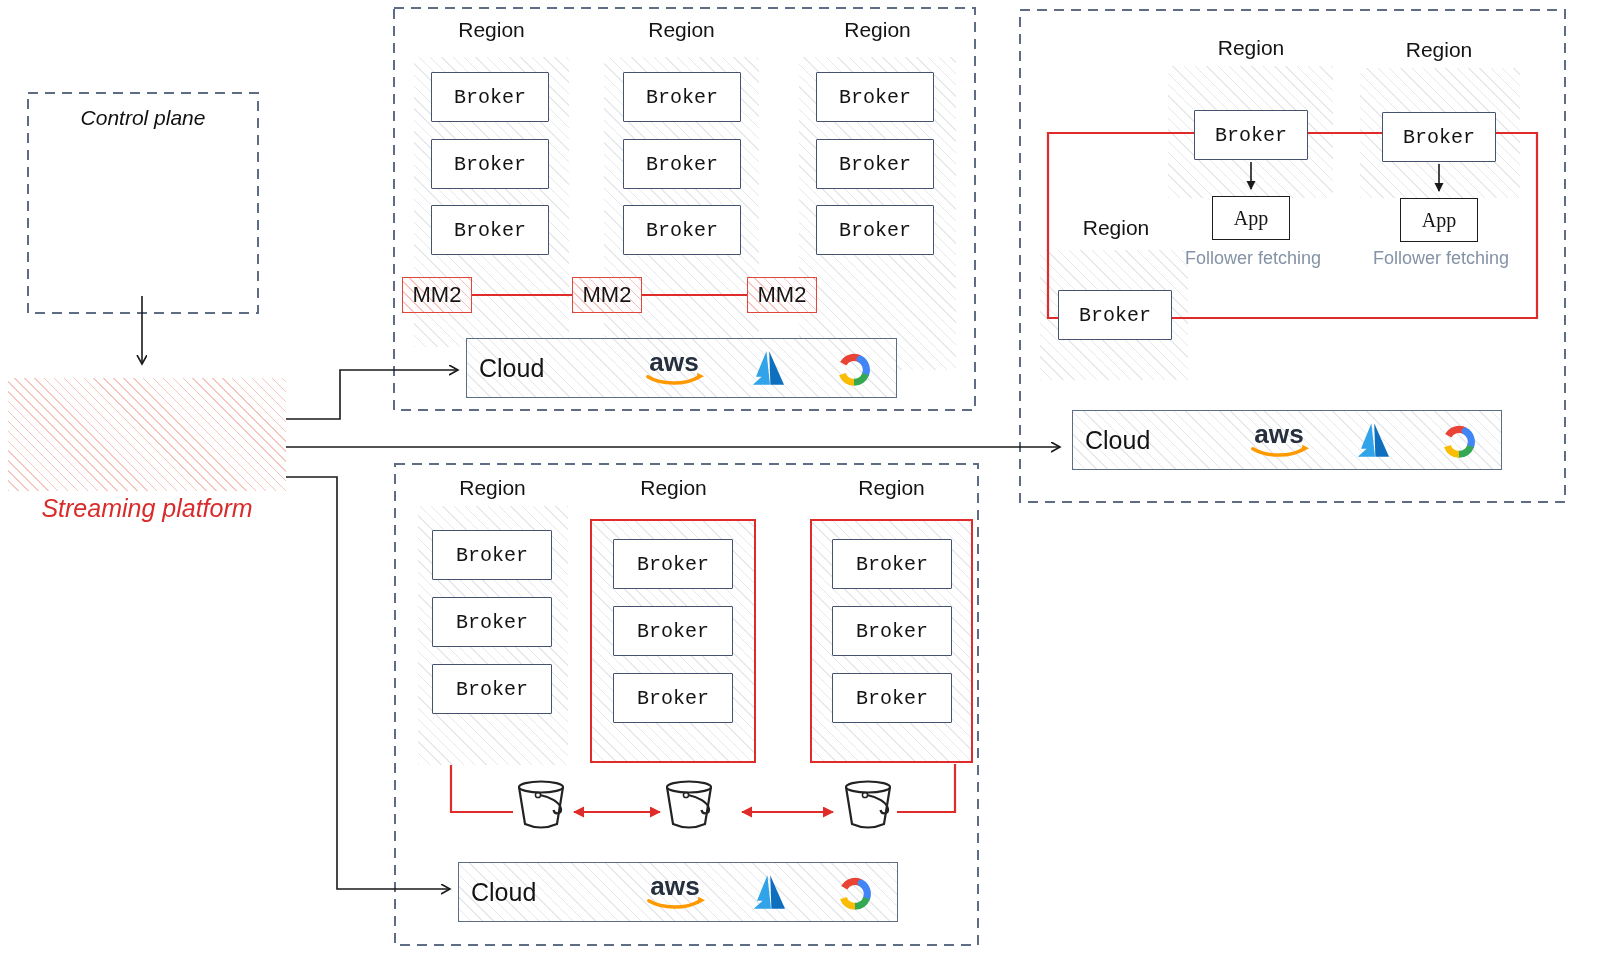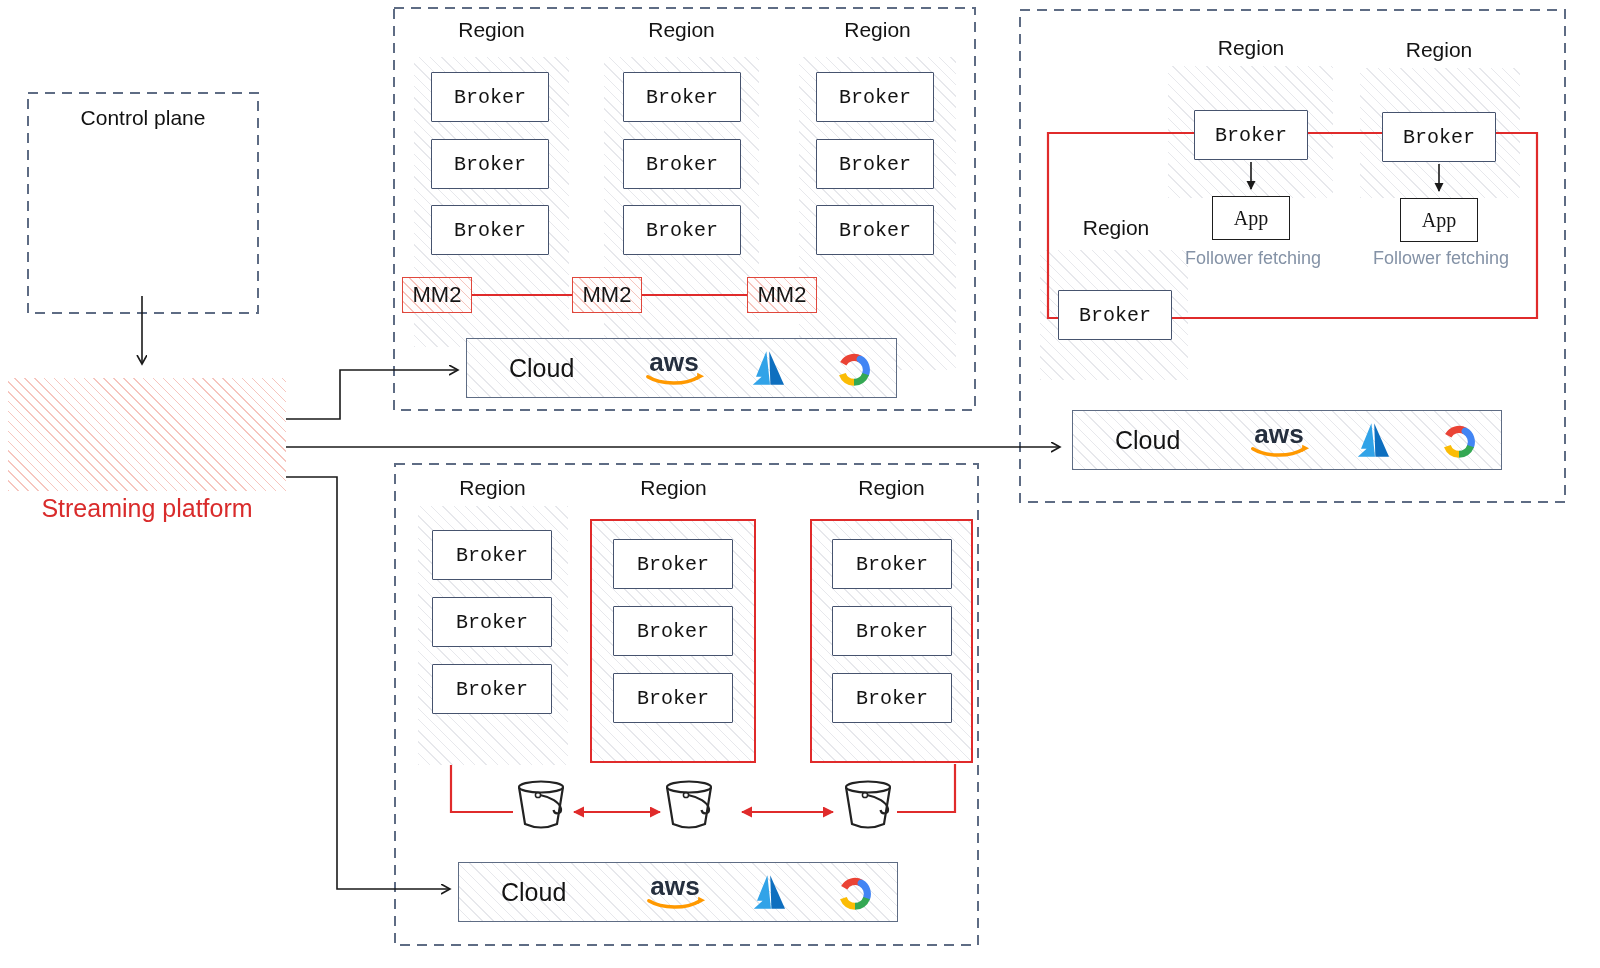--- a/index.html
+++ b/index.html
@@ -11,30 +11,30 @@
   .rlabel{font-size:21px;text-align:center;color:#141414;z-index:3;}
   .bx{background:#fff;border:1.6px solid #46536E;display:flex;align-items:center;justify-content:center;
       font-size:20px;color:#141414;z-index:3;border-radius:1px;font-family:Liberation Mono, monospace;}
   .appbx{background:#fff;border:1.8px solid #1d1d1d;display:flex;align-items:center;justify-content:center;
       font-size:20px;color:#141414;z-index:3;font-family:Liberation Serif, serif;}
   .mm2{background-color:#fffdfd;border:1.6px solid #E0473C;display:flex;align-items:center;justify-content:center;
       font-size:22px;color:#141414;z-index:3;}
   .redframe{border:2px solid #E02B2B;z-index:1;}
   .panel{z-index:1;}
   .cloudbar{background-color:#fff;border:1.6px solid #5E6C84;display:flex;align-items:center;z-index:3;}
-  .cloud-label{font-size:25px;margin-left:42px;color:#141414;}
+  .cloud-label{font-size:25px;margin-left:12px;color:#141414;}
   .logos{margin-left:auto;display:flex;align-items:flex-start;gap:40px;padding-right:18px;}
   .overlay{position:absolute;left:0;top:0;z-index:2;}
   .dashed{fill:none;stroke:#5E6C84;stroke-width:2;stroke-dasharray:10 7;}
   .kline{fill:none;stroke:#1a1a1a;stroke-width:1.6;}
   .rline{fill:none;stroke:#E02B2B;stroke-width:2.2;}
   .brand{font-size:30px;font-weight:bold;letter-spacing:-0.5px;color:#E2401D;}
   .caption{font-size:18px;color:#8492A6;text-align:right;z-index:3;}
   .redtext{font-size:25px;color:#D92B2B;text-align:center;z-index:3;}
-  .cptitle{font-size:21px;text-align:center;z-index:3;}
+  .cptitle{font-size:21px;text-align:center;z-index:3;font-style:italic;}
   .mgmt{font-size:20px;text-align:center;line-height:1.45;padding:0 12px;}
 </style>
 </head>
 <body>
 
 <div class="canvas">
 
   <div class="abs panel hatch-red" style="left:8px;top:378px;width:278px;height:113px;"></div>
 
   <div class="abs panel hatch" style="left:414px;top:57px;width:155px;height:290px;"></div>
@@ -89,21 +89,21 @@
     <path class="rline" d="M742,812 L833,812" marker-start="url(#tr)" marker-end="url(#tr)"></path>
     <path class="rline" d="M897,812 L955,812 L955,764"></path>
 
     <use href="#bucket" x="518" y="781"></use>
     <use href="#bucket" x="666" y="781"></use>
     <use href="#bucket" x="845" y="781"></use>
   </svg>
 
   <div class="abs cptitle" style="left:30px;top:106px;width:226px;">Control plane</div>
 
-  <div class="abs redtext" style="left:8px;top:494px;width:278px;">Streaming platform</div>
+  <div class="abs redtext" style="left:8px;top:494px;width:278px;font-style:italic;">Streaming platform</div>
 
   <div class="abs rlabel" style="left:414px;top:18px;width:155px;">Region</div>
   <div class="abs rlabel" style="left:604px;top:18px;width:155px;">Region</div>
   <div class="abs rlabel" style="left:799px;top:18px;width:157px;">Region</div>
 
   <div class="abs bx" style="left:431px;top:72px;width:118px;height:50px;">Broker</div>
   <div class="abs bx" style="left:431px;top:139px;width:118px;height:50px;">Broker</div>
   <div class="abs bx" style="left:431px;top:205px;width:118px;height:50px;">Broker</div>
   <div class="abs bx" style="left:623px;top:72px;width:118px;height:50px;">Broker</div>
   <div class="abs bx" style="left:623px;top:139px;width:118px;height:50px;">Broker</div>

